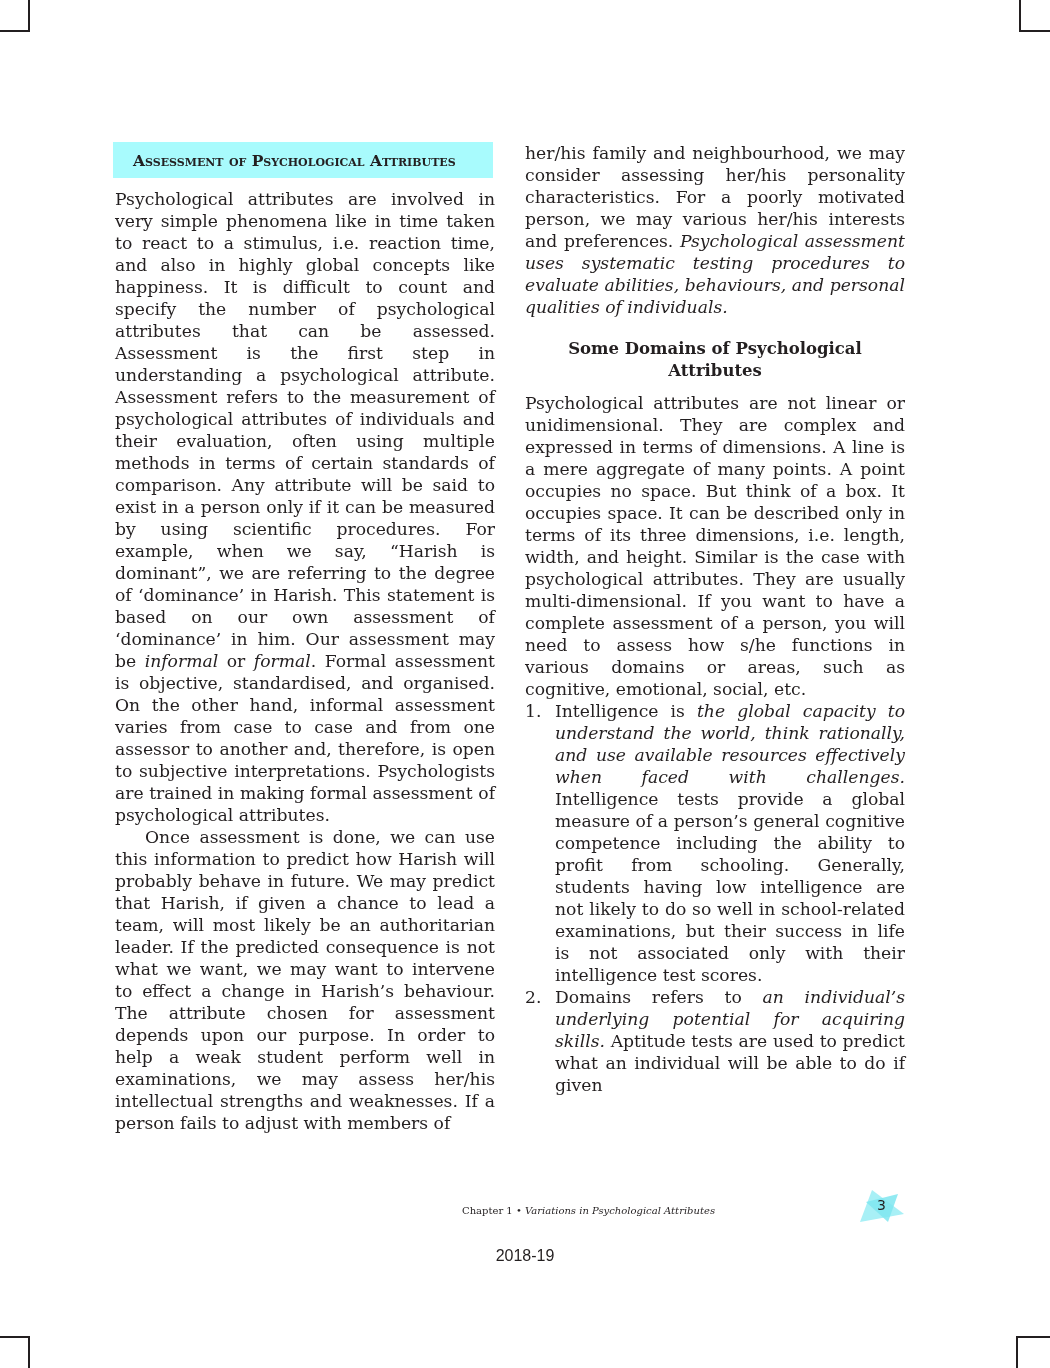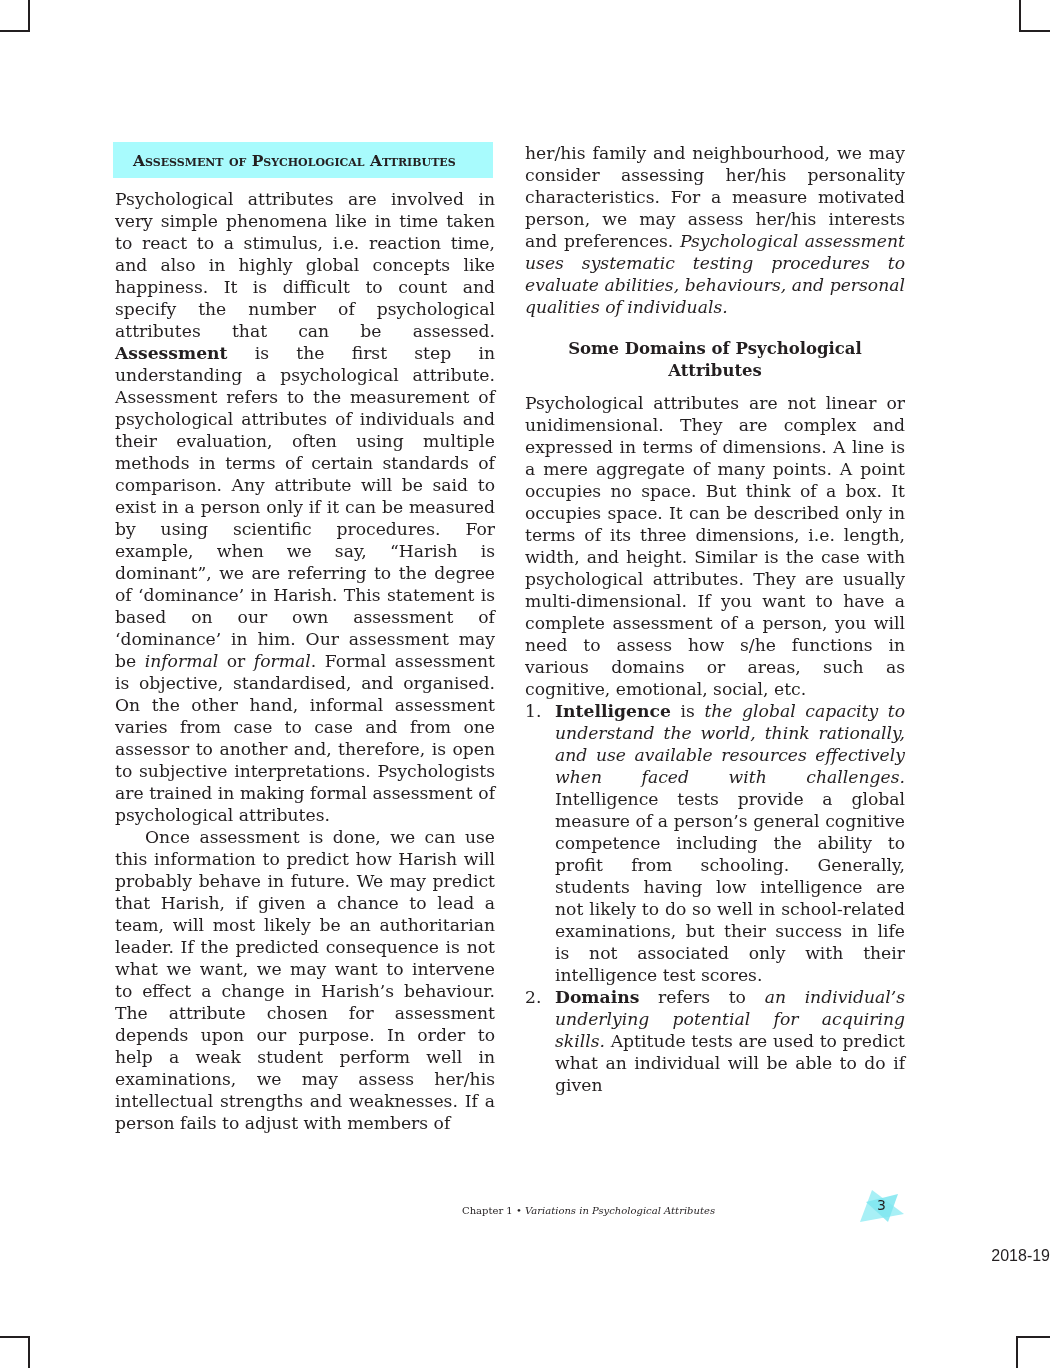--- a/index.html
+++ b/index.html
@@ -9,30 +9,30 @@
   .col { position: absolute; top: 140px; width: 380px; font-size: 17.2px; line-height: 22px;
          text-align: justify; }
   .col p { margin: 0; }
   #left { left: 115px; }
   #right { left: 525px; }
   .sec-box { background: #a8fbfd; margin: 2px 0 10px -2px; width: 380px; padding: 7px 20px 5px 20px;
              box-sizing: border-box; font-weight: bold; font-variant: small-caps; font-size: 15.5px;
              line-height: 24px; font-family: "DejaVu Serif", serif; letter-spacing: 0; }
   .subhead { font-weight: bold; font-size: 16.5px; line-height: 22px; margin: 20px 0 10px 0; text-align: center; }
   .indent { text-indent: 30px; }
-  .b { font-weight: bold; }
+  .b { font-weight: normal; }
   .i { font-style: italic; margin-top: 24px; }
   ol.list { margin: 0; padding: 0; list-style: none; }
   ol.list li { position: relative; padding-left: 30px; }
   ol.list li .num { position: absolute; left: 0; top: 0; }
   .footer { position: absolute; top: 1205px; left: 462px; font-size: 10px; color: #231f20; }
   .footer .i { font-style: italic; }
   .pagebadge { position: absolute; left: 858px; top: 1188px; width: 48px; height: 36px; }
   .pagenum { position: absolute; left: 877px; top: 1197px; font-size: 14px; font-family: "DejaVu Sans", sans-serif; }
-  .year { position: absolute; top: 1247px; left: 0; width: 1050px; text-align: right;
+  .year { position: absolute; top: 1247px; left: 0; width: 1050px; text-align: center;
           font-family: "Liberation Sans", sans-serif; font-size: 16px; color: #231f20; }
 </style>
 </head>
 <body>
 
 <div class="crop" style="left:28px;top:0;width:2px;height:31px;"></div>
 <div class="crop" style="left:0;top:30px;width:30px;height:2px;"></div>
 <div class="crop" style="left:1019px;top:0;width:2px;height:31px;"></div>
 <div class="crop" style="left:1019px;top:30px;width:31px;height:2px;"></div>
 <div class="crop" style="left:28px;top:1336px;width:2px;height:32px;"></div>
@@ -42,21 +42,21 @@
 
 <div class="col" id="left">
   <div class="sec-box">
     <span>Assessment of Psychological Attributes</span>
   </div>
   <p><span>Psychological attributes are involved in very simple phenomena like in time taken to react to a stimulus, i.e. reaction time, and also in highly global concepts like happiness. It is difficult to count and specify the number of psychological attributes that can be assessed. </span><span class="b">Assessment</span><span> is the first step in understanding a psychological attribute. Assessment refers to the measurement of psychological attributes of individuals and their evaluation, often using multiple methods in terms of certain standards of comparison. Any attribute will be said to exist in a person only if it can be measured by using scientific procedures. For example, when we say, “Harish is dominant”, we are referring to the degree of ‘dominance’ in Harish. This statement is based on our own assessment of ‘dominance’ in him. Our assessment may be </span><span class="i">informal</span><span> or </span><span class="i">formal</span><span>. Formal assessment is objective, standardised, and organised. On the other hand, informal assessment varies from case to case and from one assessor to another and, therefore, is open to subjective interpretations. Psychologists are trained in making formal assessment of psychological attributes.</span></p>
   <p class="indent">Once assessment is done, we can use this information to predict how Harish will probably behave in future. We may predict that Harish, if given a chance to lead a team, will most likely be an authoritarian leader. If the predicted consequence is not what we want, we may want to intervene to effect a change in Harish’s behaviour. The attribute chosen for assessment depends upon our purpose. In order to help a weak student perform well in examinations, we may assess her/his intellectual strengths and weaknesses. If a person fails to adjust with members of</p>
 </div>
 
 <div class="col" id="right" style="top:142px;">
-  <p><span>her/his family and neighbourhood, we may consider assessing her/his personality characteristics. For a measure motivated person, we may assess her/his interests and preferences. </span><span class="i">Psychological assessment uses systematic testing procedures to evaluate abilities, behaviours, and personal qualities of individuals.</span></p>
+  <p><span>her/his family and neighbourhood, we may consider assessing her/his personality characteristics. For a poorly motivated person, we may various her/his interests and preferences. </span><span class="i">Psychological assessment uses systematic testing procedures to evaluate abilities, behaviours, and personal qualities of individuals.</span></p>
   <div class="subhead">Some Domains of Psychological Attributes</div>
   <p>Psychological attributes are not linear or unidimensional. They are complex and expressed in terms of dimensions. A line is a mere aggregate of many points. A point occupies no space. But think of a box. It occupies space. It can be described only in terms of its three dimensions, i.e. length, width, and height. Similar is the case with psychological attributes. They are usually multi-dimensional. If you want to have a complete assessment of a person, you will need to assess how s/he functions in various domains or areas, such as cognitive, emotional, social, etc.</p>
   <ol class="list">
     <li>
       <span class="num">1.</span><span class="b">Intelligence</span><span> is </span><span class="i">the global capacity to understand the world, think rationally, and use available resources effectively when faced with challenges.</span><span> Intelligence tests provide a global measure of a person’s general cognitive competence including the ability to profit from schooling. Generally, students having low intelligence are not likely to do so well in school-related examinations, but their success in life is not associated only with their intelligence test scores.</span>
     </li>
     <li>
       <span class="num">2.</span><span class="b">Domains</span><span> refers to </span><span class="i">an individual’s underlying potential for acquiring skills.</span><span> Aptitude tests are used to predict what an individual will be able to do if given</span>
     </li>
   </ol>

